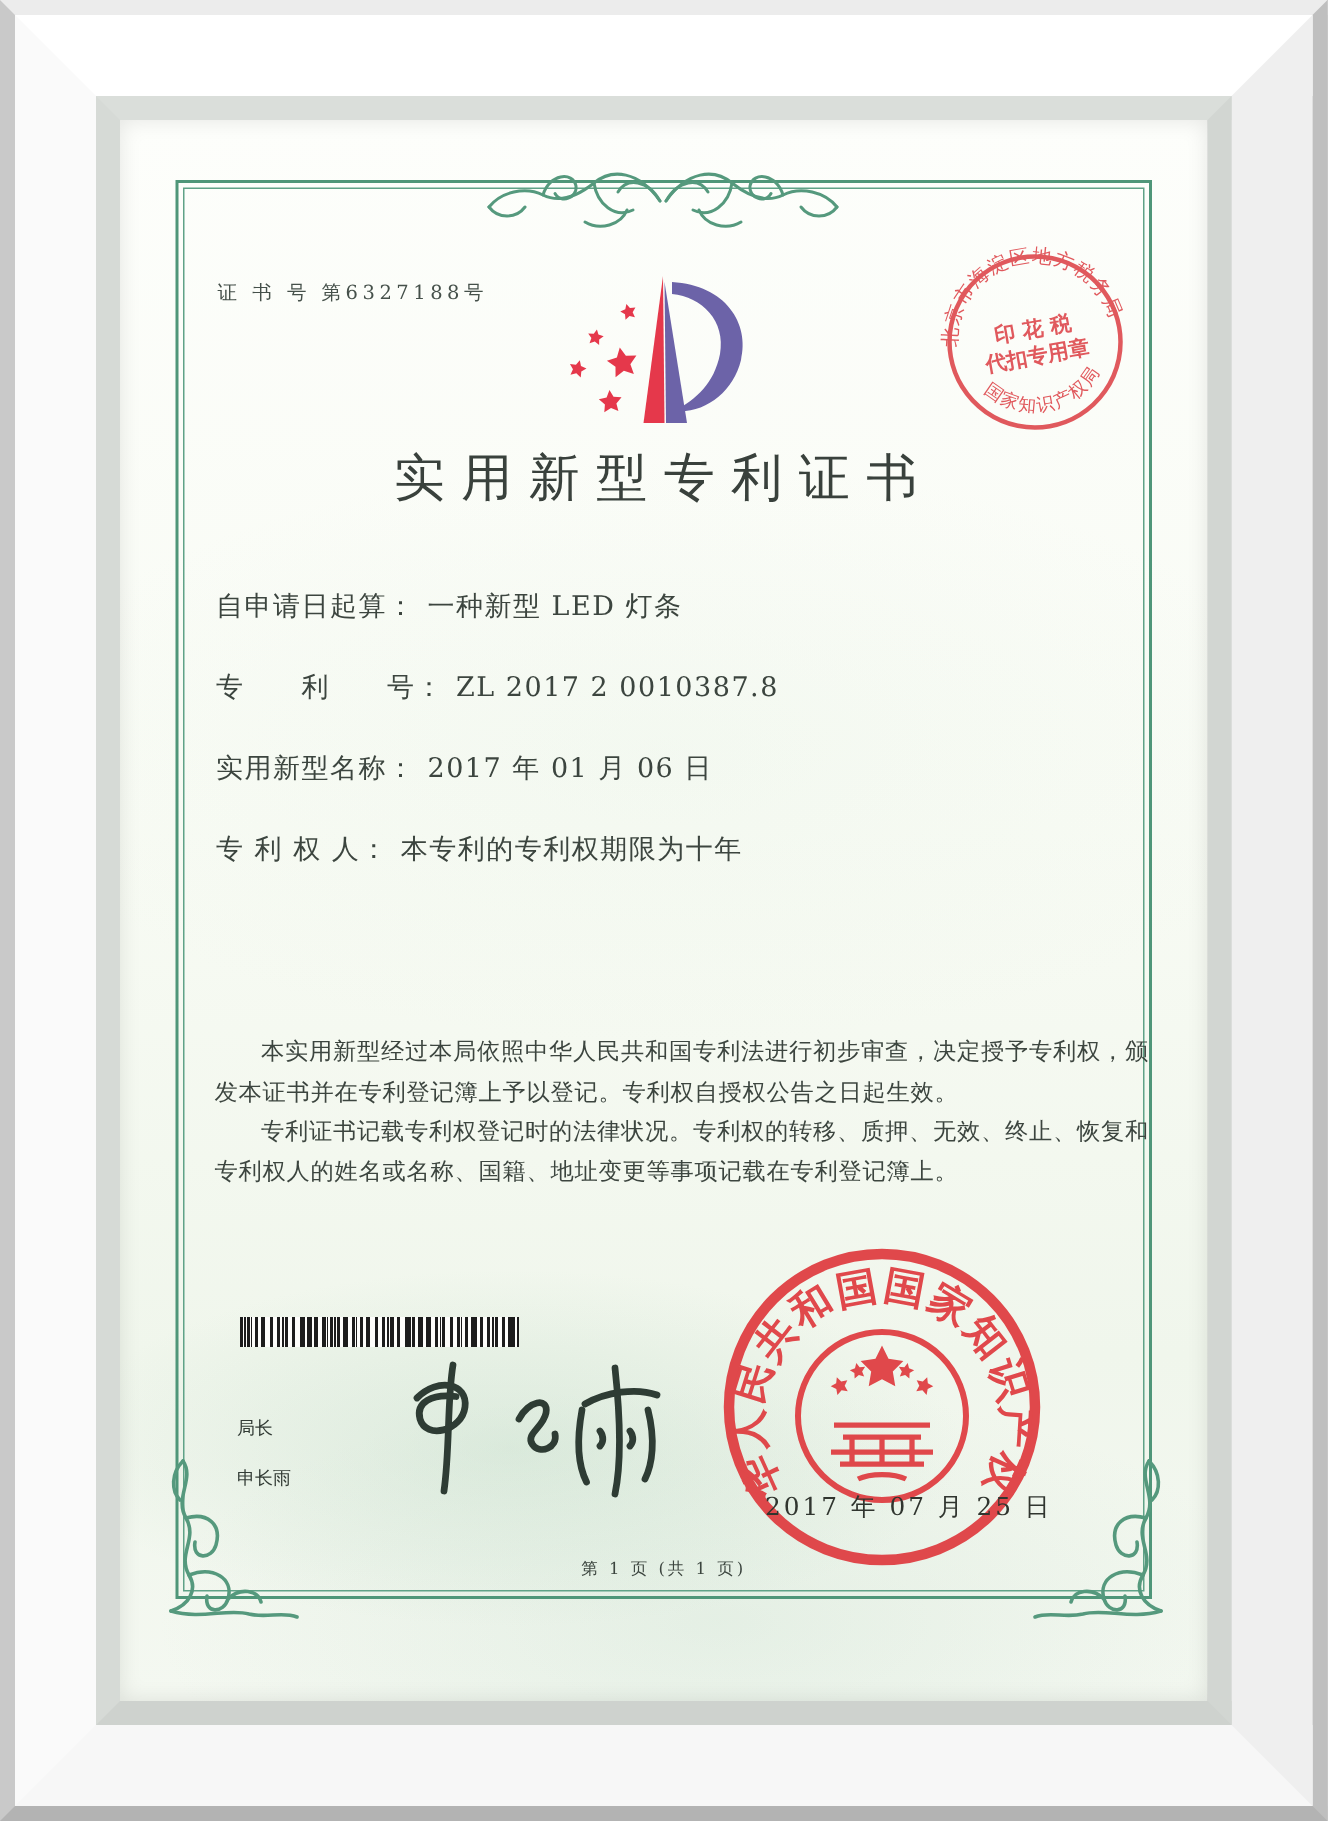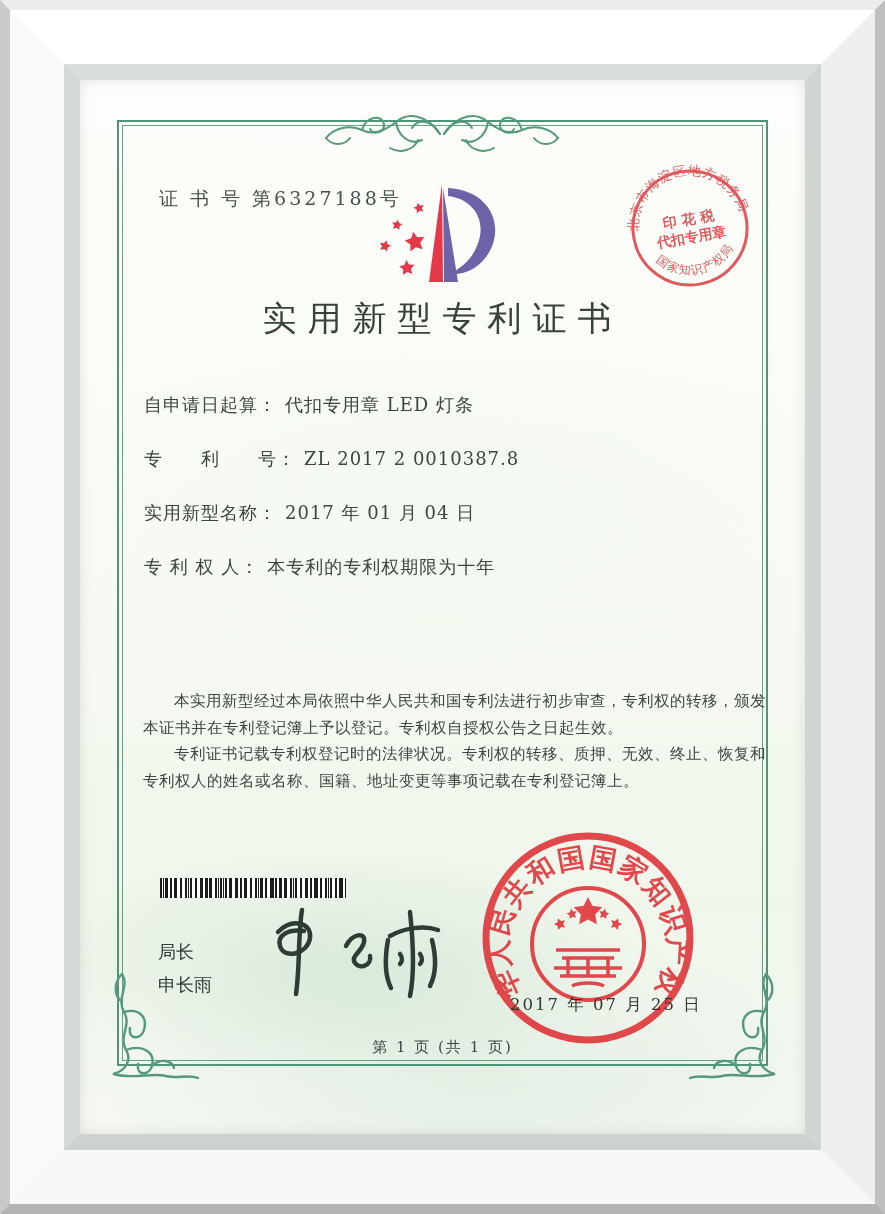--- a/index.html
+++ b/index.html
@@ -17,43 +17,43 @@
     radial-gradient(ellipse 430px 170px at 36% 84%, rgba(170,206,182,.30), transparent 70%),
     radial-gradient(ellipse 520px 220px at 55% 95%, rgba(176,210,188,.22), transparent 72%),
     radial-gradient(ellipse 600px 260px at 50% 40%, rgba(210,232,214,.14), transparent 75%),
     linear-gradient(180deg,#fdfefb 0%,#f8fbf4 45%,#f0f6ec 78%,#f4f8f1 100%);
     box-shadow:inset 0 0 14px rgba(0,0,0,.10);}
   .cert-border{position:absolute;left:37px;top:40px;right:37px;bottom:68px;
     border:2.5px solid #4f9679;}
   .cert-border::after{content:'';position:absolute;inset:3px;border:1px solid #5fa287;}
   .flourish{position:absolute;pointer-events:none;}
   
-  .cert-no{position:absolute;left:79px;top:106px;font-size:19px;letter-spacing:3px;color:#45504a;}
+  .cert-no{position:absolute;left:65px;top:106px;font-size:13px;letter-spacing:3px;color:#45504a;}
   .logo{position:absolute;left:292px;top:100px;}
   .tax-stamp{position:absolute;left:540px;top:78px;opacity:.88;}
   .title{position:absolute;left:0;right:0;top:216px;text-align:center;
     font-size:34px;letter-spacing:11px;color:#39413c;}
   .fields{position:absolute;left:64px;top:314px;right:60px;}
   .field{font-size:18px;color:#3c453f;margin-bottom:32px;line-height:22px;letter-spacing:1px;}
   .field .val{margin-left:8px;}
   .body-text{position:absolute;left:63px;top:608px;width:623px;color:#3c453f;}
   .body-text p{margin:0;font-size:15.5px;line-height:26.5px;text-align:justify;
     text-indent:2em;letter-spacing:.5px;}
   .barcode{position:absolute;left:80px;top:798px;width:186px;height:20px;
     background-color:#fdfdfb;background-image:
       repeating-linear-gradient(90deg,#1c1c1c 0 2px,transparent 2px 5px),
       repeating-linear-gradient(90deg,#1c1c1c 0 1px,transparent 1px 7px),
       repeating-linear-gradient(90deg,transparent 0 3px,#1c1c1c 3px 4px,transparent 4px 11px);}
-  .signer{position:absolute;left:78px;top:856px;font-size:18px;color:#323b35;line-height:33px;font-family:Liberation Serif, serif;}
+  .signer{position:absolute;left:78px;top:856px;font-size:12px;color:#323b35;line-height:33px;font-family:Liberation Serif, serif;}
   .signature{position:absolute;left:182px;top:822px;}
   .big-seal{position:absolute;left:396px;top:746px;opacity:.92;}
   .issue-date{position:absolute;left:430px;top:914px;font-size:16.5px;letter-spacing:2px;
     color:#30352f;z-index:5;}
   .page-footer{position:absolute;left:37px;right:37px;top:958px;text-align:center;
-    font-size:15px;letter-spacing:2px;color:#3c453f;}
+    font-size:11px;letter-spacing:2px;color:#3c453f;}
   .green-stroke{stroke:#55997d;fill:none;stroke-linecap:round;}
 </style>
 </head>
 <body>
 
 <div class="stage">
   <div class="frame-outer">
     <div class="frame-face">
       <div class="frame-lip">
         <div class="paper">
@@ -126,35 +126,35 @@
               </text>
               <text x="70" y="66" text-anchor="middle" font-size="14" font-weight="bold">印 花 税</text>
               <text x="70" y="84" text-anchor="middle" font-size="14" font-weight="bold">代扣专用章</text>
             </g>
           </svg>
 
           <div class="title">实用新型专利证书</div>
 
           <div class="fields">
             <div class="field">
-              <span>自申请日起算：</span><span class="val">代扣专用章 LED 灯条</span>
+              <span>自申请日起算：</span><span class="val">一种新型 LED 灯条</span>
             </div>
             <div class="field">
               <span>专　　利　　号：</span><span class="val">ZL 2017 2 0010387.8</span>
             </div>
             <div class="field">
-              <span>实用新型名称：</span><span class="val">2017 年 01 月 04 日</span>
+              <span>实用新型名称：</span><span class="val">2017 年 01 月 06 日</span>
             </div>
             <div class="field">
               <span>专 利 权 人：</span><span class="val">本专利的专利权期限为十年</span>
             </div>
           </div>
 
           <div class="body-text">
-            <p>本实用新型经过本局依照中华人民共和国专利法进行初步审查，专利权的转移，颁发本证书并在专利登记簿上予以登记。专利权自授权公告之日起生效。</p>
+            <p>本实用新型经过本局依照中华人民共和国专利法进行初步审查，决定授予专利权，颁发本证书并在专利登记簿上予以登记。专利权自授权公告之日起生效。</p>
             <p>专利证书记载专利权登记时的法律状况。专利权的转移、质押、无效、终止、恢复和专利权人的姓名或名称、国籍、地址变更等事项记载在专利登记簿上。</p>
           </div>
 
           <div class="barcode"></div>
 
           <div class="signer">
             <div>局长</div>
             <div>申长雨</div>
           </div>
 

